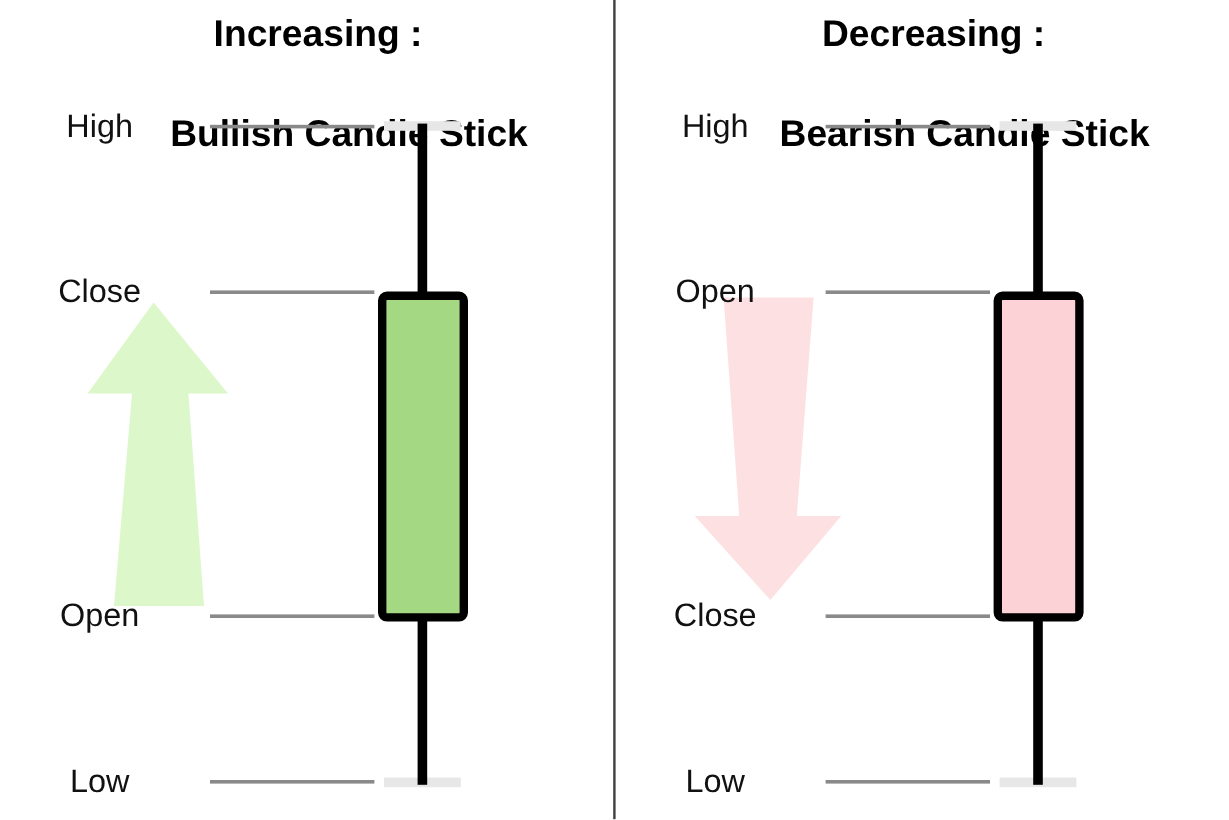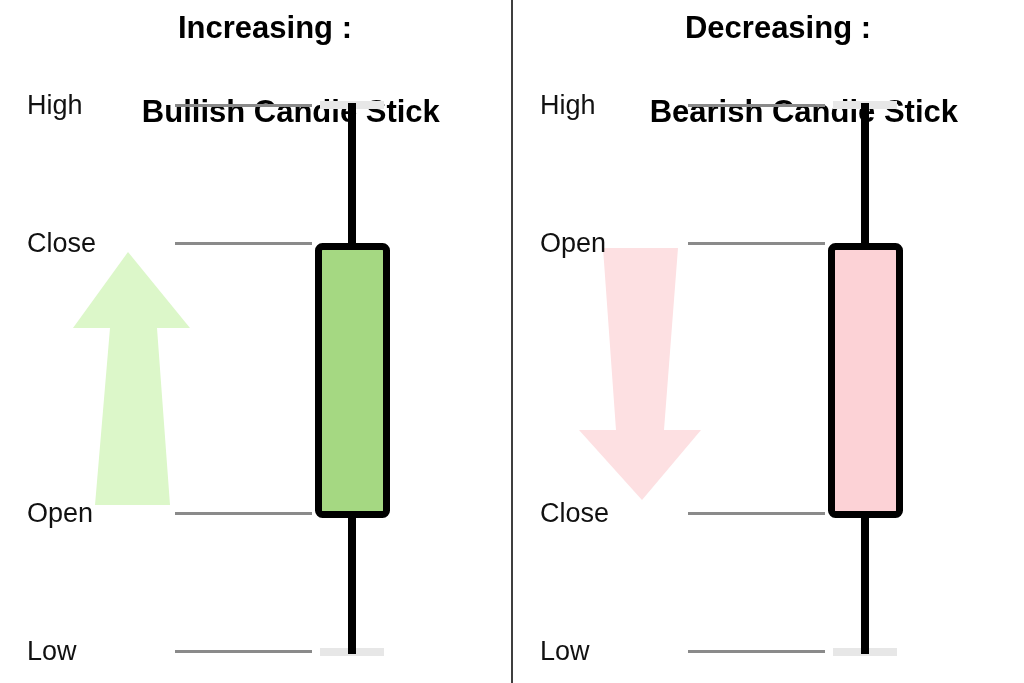--- a/index.html
+++ b/index.html
@@ -30,25 +30,24 @@
     font-weight: bold;
     font-size: 31px;
     line-height: 42px;
     color: #000000;
     white-space: pre;
   }
   .row-label {
     position: absolute;
     left: 0;
     width: 166px;
-    text-align: left;
+    text-align: center;
     font-size: 27px;
     line-height: 30px;
     color: #111111;
-    padding-left: 27px;
   }
   .lbl-high  { top: 90px; }
   .lbl-upper { top: 228px; }
   .lbl-lower { top: 498px; }
   .lbl-low   { top: 636px; }
   svg.diagram {
     position: absolute;
     top: 0; left: 0;
     width: 512px;
     height: 683px;

